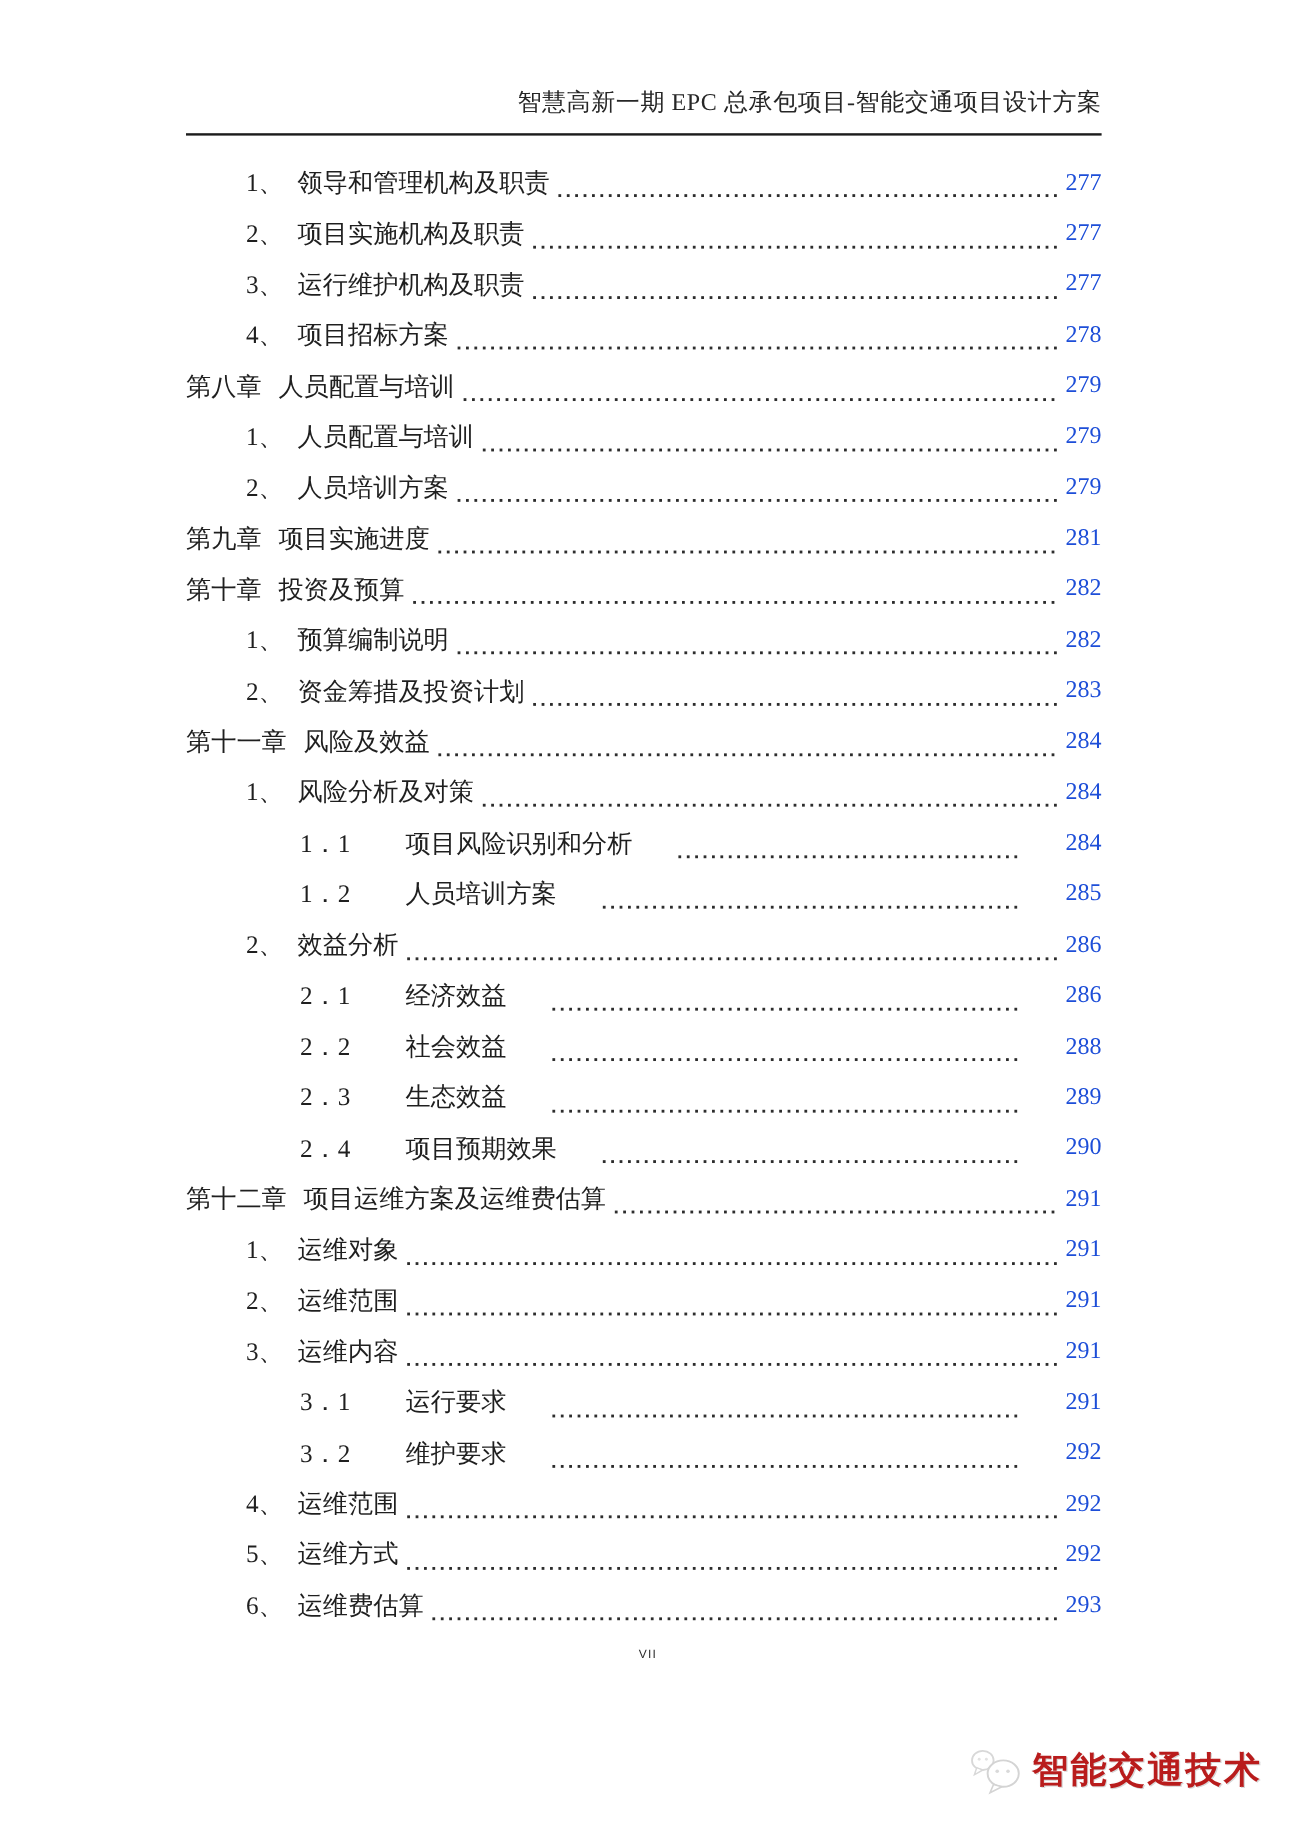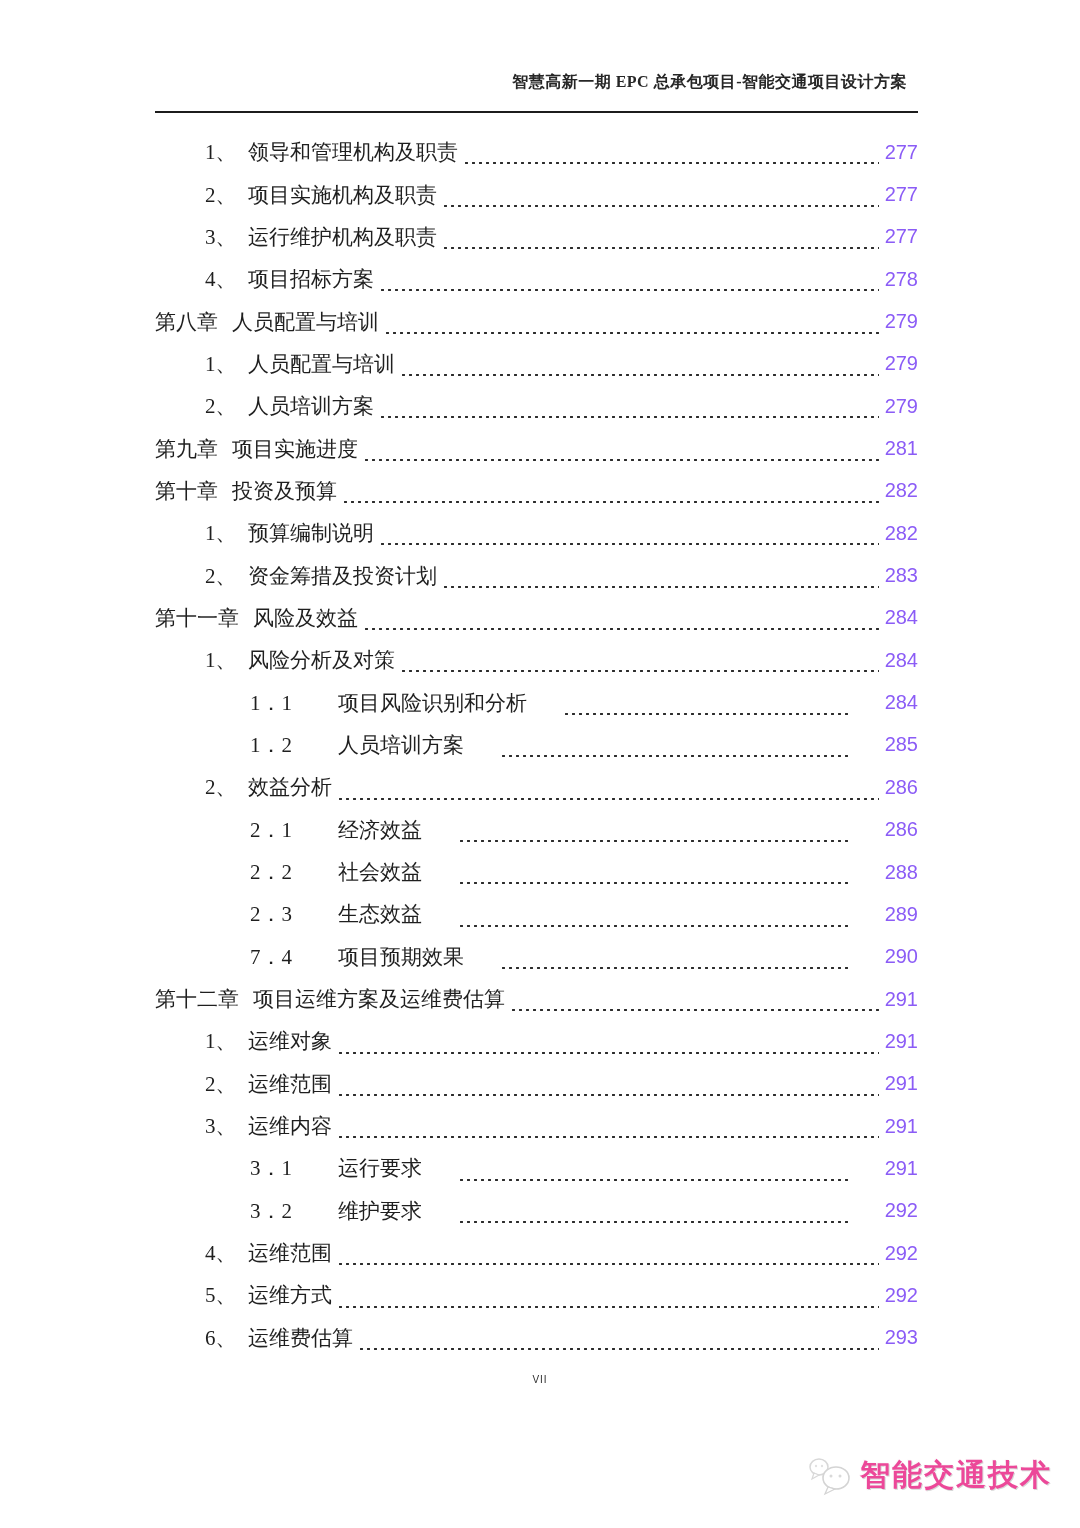--- a/index.html
+++ b/index.html
@@ -7,26 +7,25 @@
     position:relative;
     width:1080px;height:1528px;
     background:#ffffff;
     font-family:"Liberation Serif","DejaVu Serif",serif;
     color:#1f1f1f;
     overflow:hidden;
   }
   
   .header-text{
     position:absolute;
-    top:72px;right:173px;
-    font-size:16px;
+    top:72px;right:162px;
+    font-size:20px;
     letter-spacing:0.5px;
     color:#262626;
     white-space:nowrap;
-    font-weight:bold;
   }
   .header-rule{
     position:absolute;
     top:111px;left:155px;right:162px;
     height:2px;background:#1c1c1c;
   }
   
   .toc{
     position:absolute;
     top:131px;left:155px;right:162px;
@@ -51,23 +50,23 @@
     height:4px;
     align-self:flex-end;
     margin:0 6px 8px 5px;
     background-image:radial-gradient(circle,#2b2b2b 1.1px,transparent 1.45px);
     background-size:7px 4px;
     background-repeat:repeat-x;
     background-position:left center;
   }
   .toc-row .pagenum{
     flex:none;
-    font-family:Liberation Sans, sans-serif;
+    font-family:Liberation Serif, serif;
     font-size:20px;
-    color:#8b5cf6;
+    color:#1d4ed8;
   }
   
   .footer{
     position:absolute;
     top:1374px;left:0;right:0;
     text-align:center;
     font-family:"Liberation Sans","DejaVu Sans",sans-serif;
     font-size:10px;
     letter-spacing:1px;
     color:#2e2e2e;
@@ -77,21 +76,21 @@
     position:absolute;
     top:1455px;right:28px;
     display:flex;
     align-items:center;
     gap:6px;
   }
   .watermark .wm-text{
     font-family:"Liberation Sans","DejaVu Sans",sans-serif;
     font-size:30px;
     font-weight:bold;
-    color:#ec4899;
+    color:#b91c1c;
     letter-spacing:2px;
     text-shadow:-1px -1px 0 #fbfbfb, 1px 1px 0 #d7d7d7;
     white-space:nowrap;
   }
   .watermark svg{display:block;}
 </style>
 </head>
 <body>
 
 <div class="page">
@@ -210,21 +209,21 @@
         <span class="dots"></span>
         <span class="pagenum">288</span>
       </div>
       <div class="toc-row lvl2">
         <span class="num">2．3</span>
         <span class="title">生态效益</span>
         <span class="dots"></span>
         <span class="pagenum">289</span>
       </div>
       <div class="toc-row lvl2">
-        <span class="num">7．4</span>
+        <span class="num">2．4</span>
         <span class="title">项目预期效果</span>
         <span class="dots"></span>
         <span class="pagenum">290</span>
       </div>
       <div class="toc-row lvl0">
         <span class="num">第十二章</span>
         <span class="title">项目运维方案及运维费估算</span>
         <span class="dots"></span>
         <span class="pagenum">291</span>
       </div>

